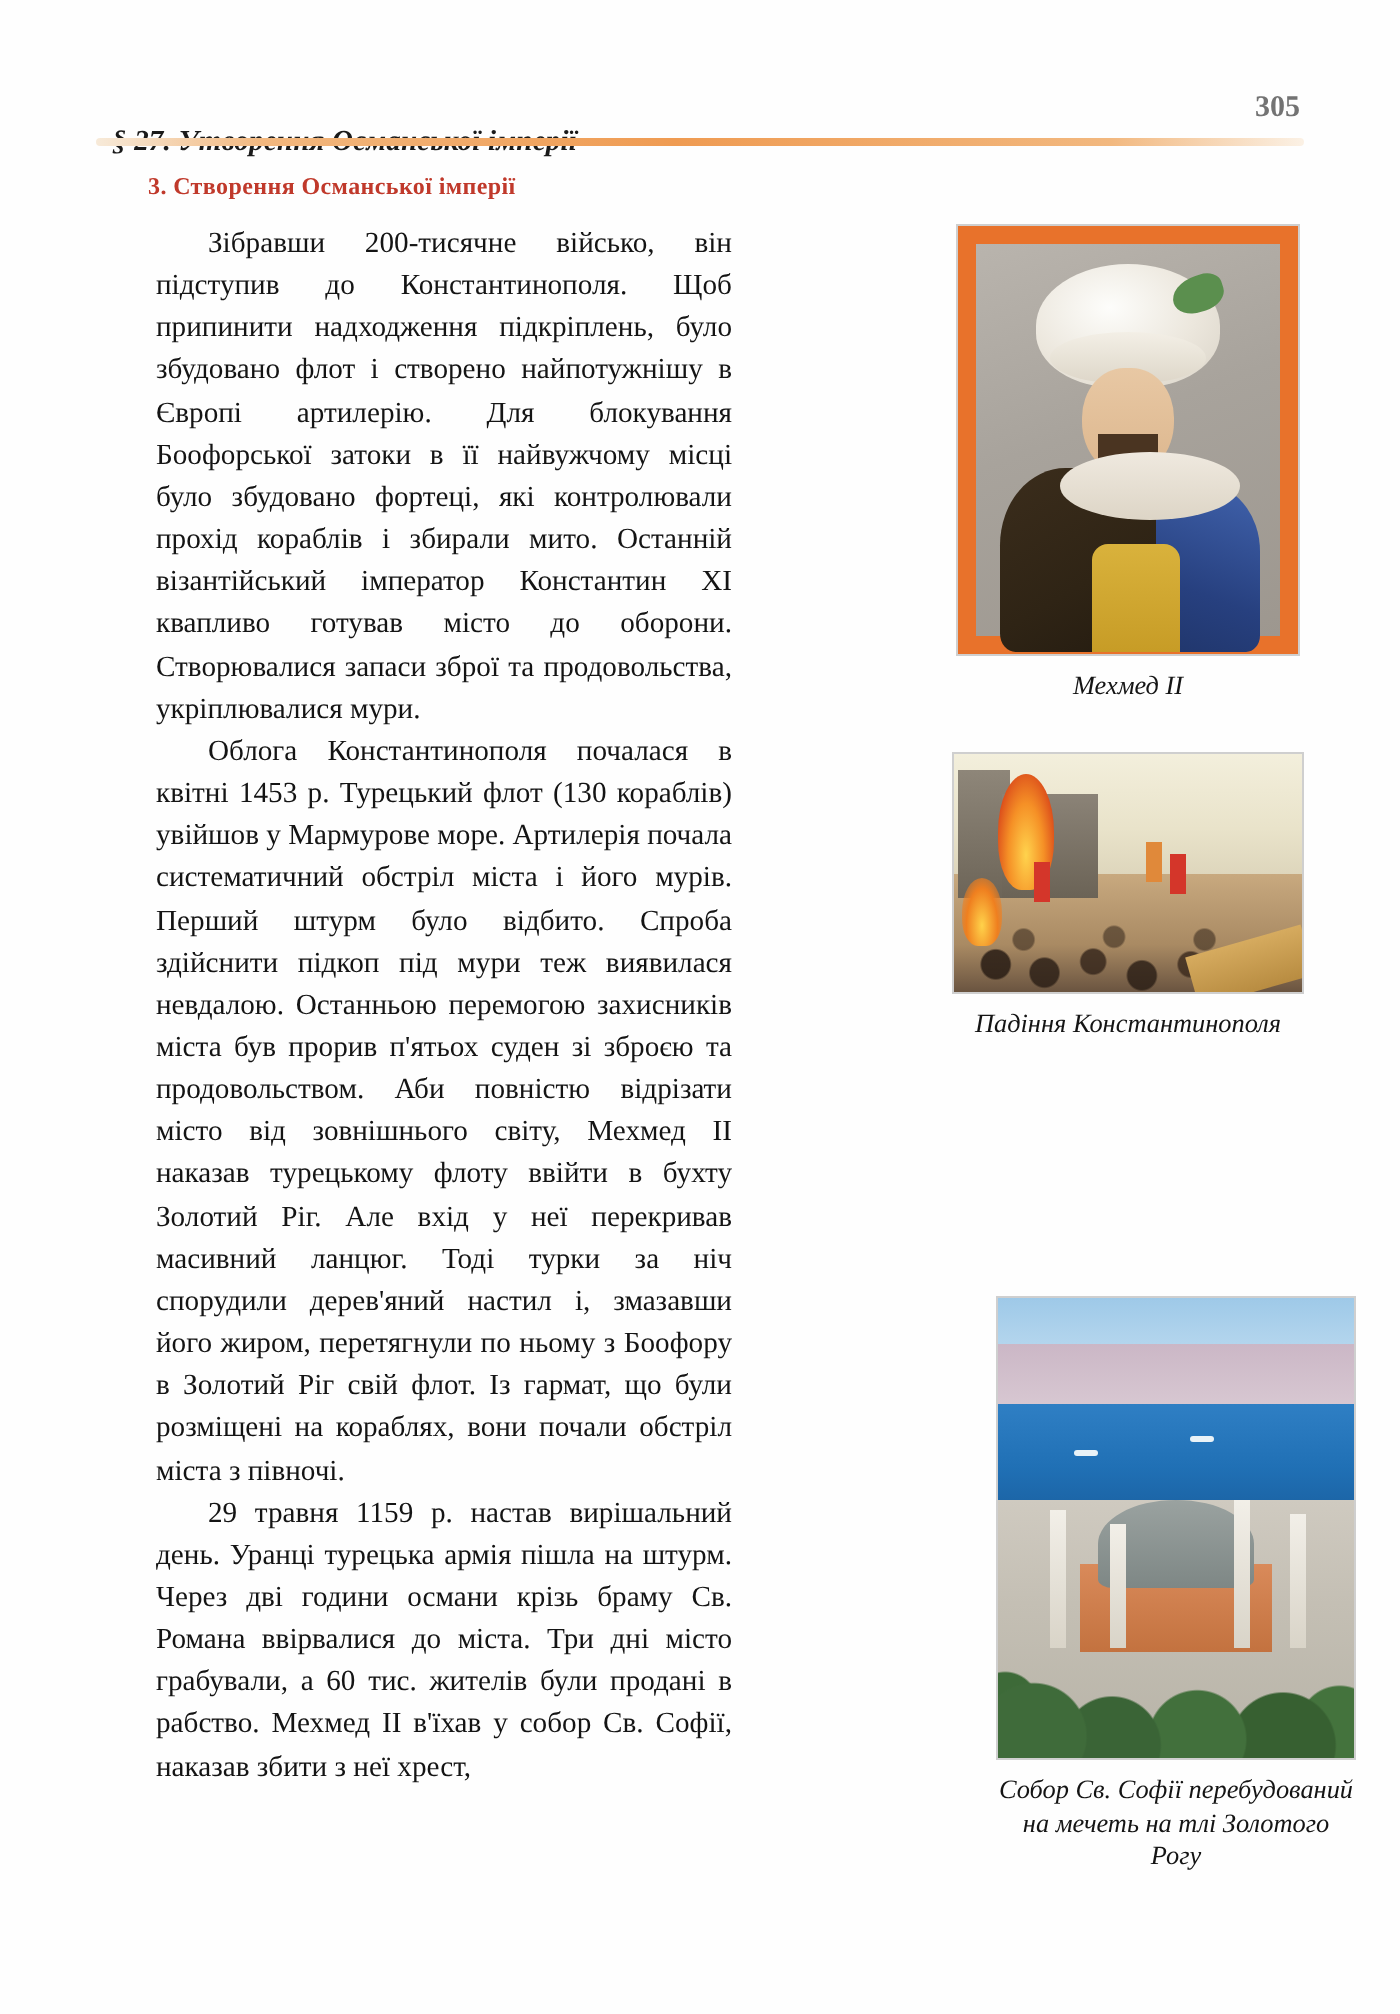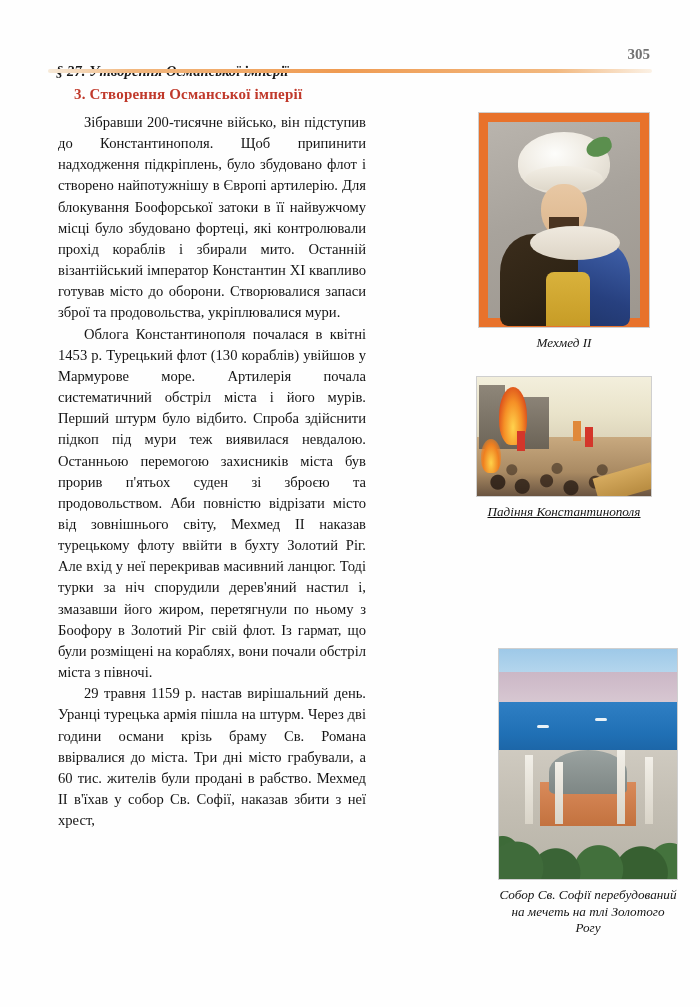--- a/index.html
+++ b/index.html
@@ -46,39 +46,39 @@
     width:604px; height:4px;
     background:linear-gradient(to right,#f7ead9 0%,#f2b77e 14%,#ef9b52 48%,#f2b87f 84%,#fbf1e5 100%);
     border-radius:2px;
   }
   
   .sect-head{
     position:absolute;
     left:74px; top:86px;
     font-family:"Liberation Serif", serif;
     font-weight:700;
-    font-size:15px;
+    font-size:12px;
     color:#c0392b;
     letter-spacing:.2px;
     white-space:nowrap;
     text-align:right;
   }
   
   .col{
     position:absolute;
     left:58px; top:112px;
     width:308px;
     font-size:14.6px;
     line-height:21.15px;
     text-align:justify;
     color:#141414;
     font-family:"Liberation Serif", serif;
   }
   .col p{margin:0;text-indent:26px;}
-  .col p.cont{text-indent:26px;}
+  .col p.cont{text-indent:26px;margin-left:20px;}
   .col b{font-weight:700;}
   
   .fig{position:absolute;}
   .fig .frame{
     box-sizing:border-box;
     border:1px solid #cfcfcf;
     background:#fff;
     overflow:hidden;
     position:relative;
   }
@@ -139,21 +139,21 @@
     width:90px;height:34px;border-radius:50%;
     background:linear-gradient(#efe9df,#ddd5c6);
   }
   .sash{
     position:absolute;left:58px;top:150px;
     width:44px;height:54px;
     background:linear-gradient(#d9b23c,#c79c26);
     border-radius:8px 8px 0 0;
   }
   
-  #fig-fall{left:476px;top:376px;width:176px;text-decoration:underline;}
+  #fig-fall{left:476px;top:376px;width:176px;}
   #fig-fall .frame{width:176px;height:121px;}
   .sky{position:absolute;left:0;top:0;right:0;height:52%;
     background:linear-gradient(#f3efdc 0%,#e9e3ca 60%,#ddd5bb 100%);}
   .ground{position:absolute;left:0;bottom:0;right:0;height:50%;
     background:linear-gradient(#c8a97f 0%,#a98a63 60%,#6a5440 100%);}
   .tower{position:absolute;left:2px;top:8px;width:26px;height:64px;
     background:linear-gradient(#8e8679,#6d6558);}
   .wall{position:absolute;left:24px;top:20px;width:48px;height:52px;
     background:linear-gradient(#8b8377,#6b6356);}
   .flame{position:absolute;left:22px;top:10px;width:28px;height:58px;

